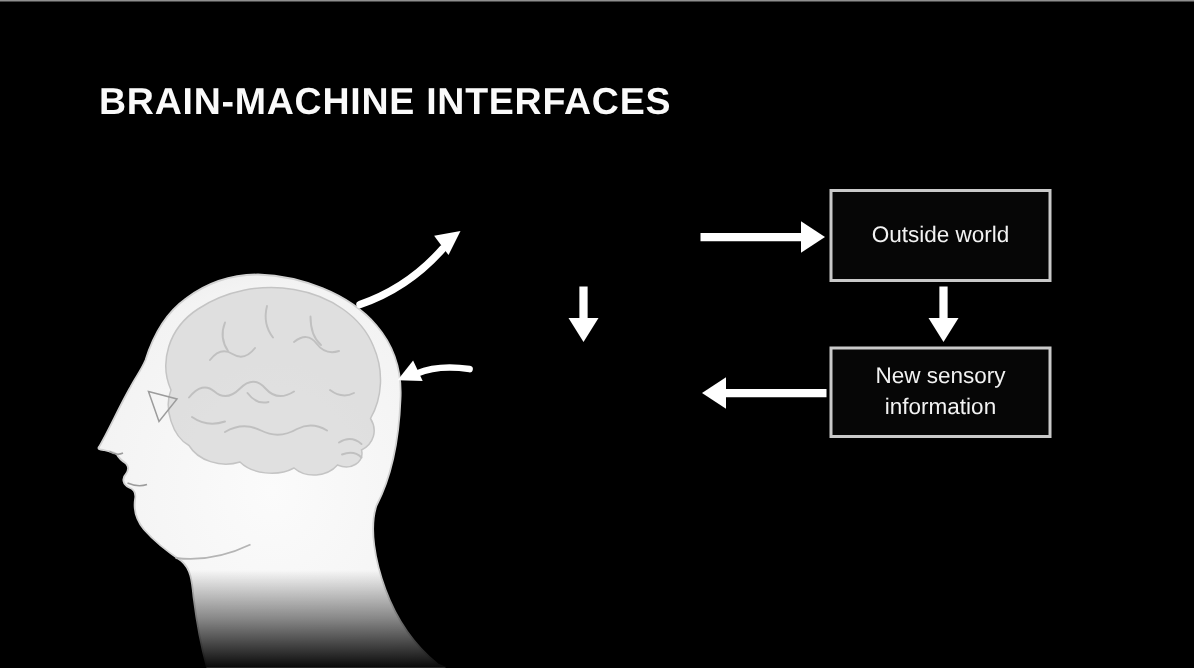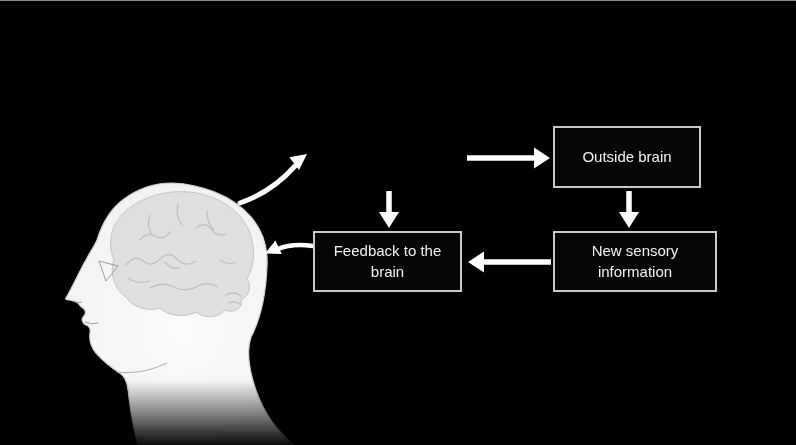--- a/index.html
+++ b/index.html
@@ -19,29 +19,30 @@
   .node{
     position:absolute;box-sizing:border-box;
     background:#060606;border:2px solid #c9c9c9;color:#f2f2f2;
     font-size:15px;line-height:1.38;
     display:flex;align-items:center;justify-content:center;
     text-align:center;padding:0 10px;
   }
   .node-neural  {left:313px;top:126px;width:149px;height:62px;}
   .node-outside {left:553px;top:126px;width:148px;height:62px;}
   .node-feedback{left:313px;top:231px;width:149px;height:61px;}
-  .node-sensory {left:553px;top:231px;width:164px;height:61px;}
+  .node-sensory {left:553px;top:231px;width:148px;height:61px;}
 </style>
 </head>
 <body>
 
 <div class="canvas">
 
   <div class="top-edge-line"></div>
 
+  <h1 class="title">BRAIN-MACHINE INTERFACES</h1>
 
   <svg class="art" viewBox="0 0 796 445">
     <defs>
       <radialGradient id="headGrad" cx="0.5" cy="0.55" r="0.75">
         <stop offset="0" stop-color="#fbfbfb"></stop>
         <stop offset="0.7" stop-color="#f3f3f3"></stop>
         <stop offset="1" stop-color="#e3e3e3"></stop>
       </radialGradient>
       <linearGradient id="neckFade" x1="0" y1="0" x2="0" y2="1">
         <stop offset="0" stop-color="#000000" stop-opacity="0"></stop>
@@ -132,22 +133,19 @@
         <polygon points="484,251.5 468,262 484,272.5" fill="#ffffff"></polygon>
       </g>
       <g>
         <path d="M 313 246 Q 292 243 278 249" fill="none" stroke="#ffffff" stroke-width="4.5" stroke-linecap="round"></path>
         <polygon points="265,253.5 275.4,240.4 281.8,254.0" fill="#ffffff"></polygon>
       </g>
     </g>
   </svg>
 
   <div class="node node-outside">
-    <span>Outside brain</span>
-  </div>
-  <div class="node node-feedback">
-    <span>Feedback to the brain</span>
+    <span>Outside world</span>
   </div>
   <div class="node node-sensory">
     <span>New sensory information</span>
   </div>
 
 </div>
 
 </body></html>

